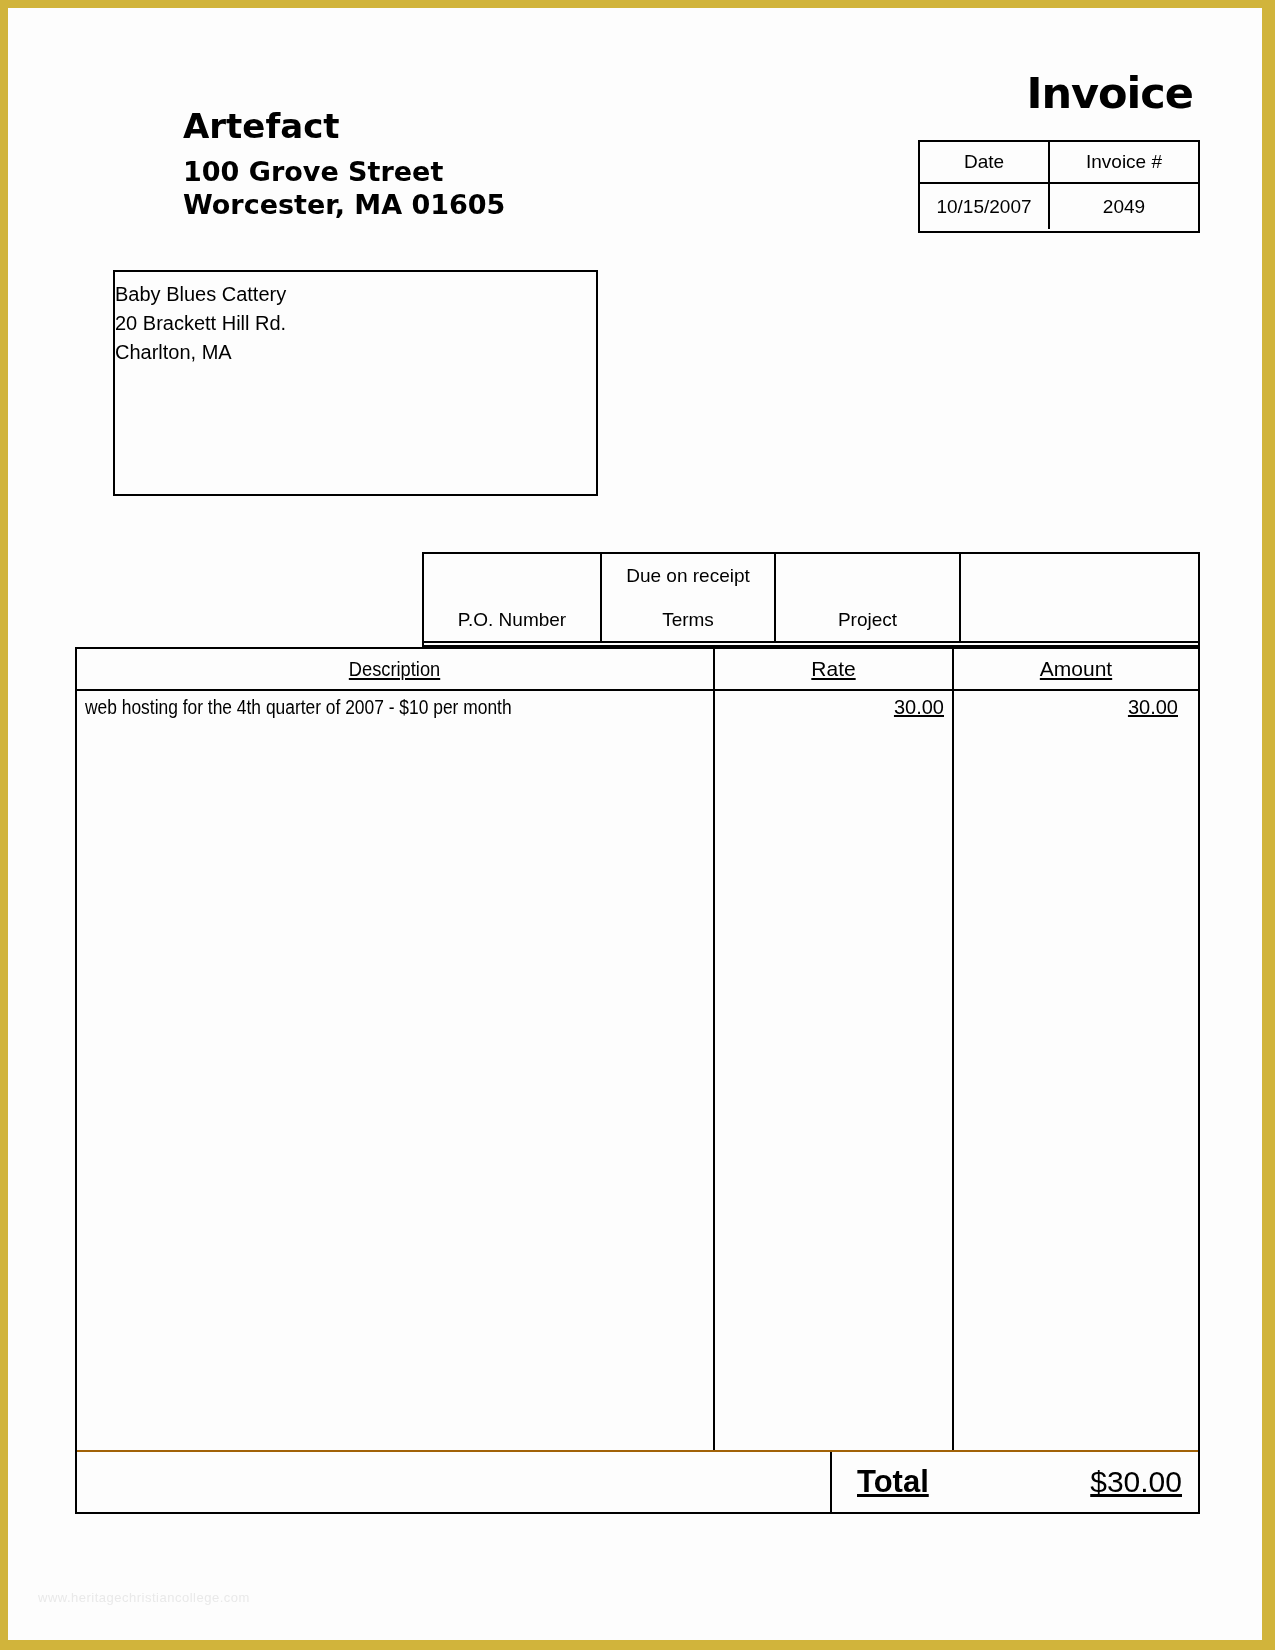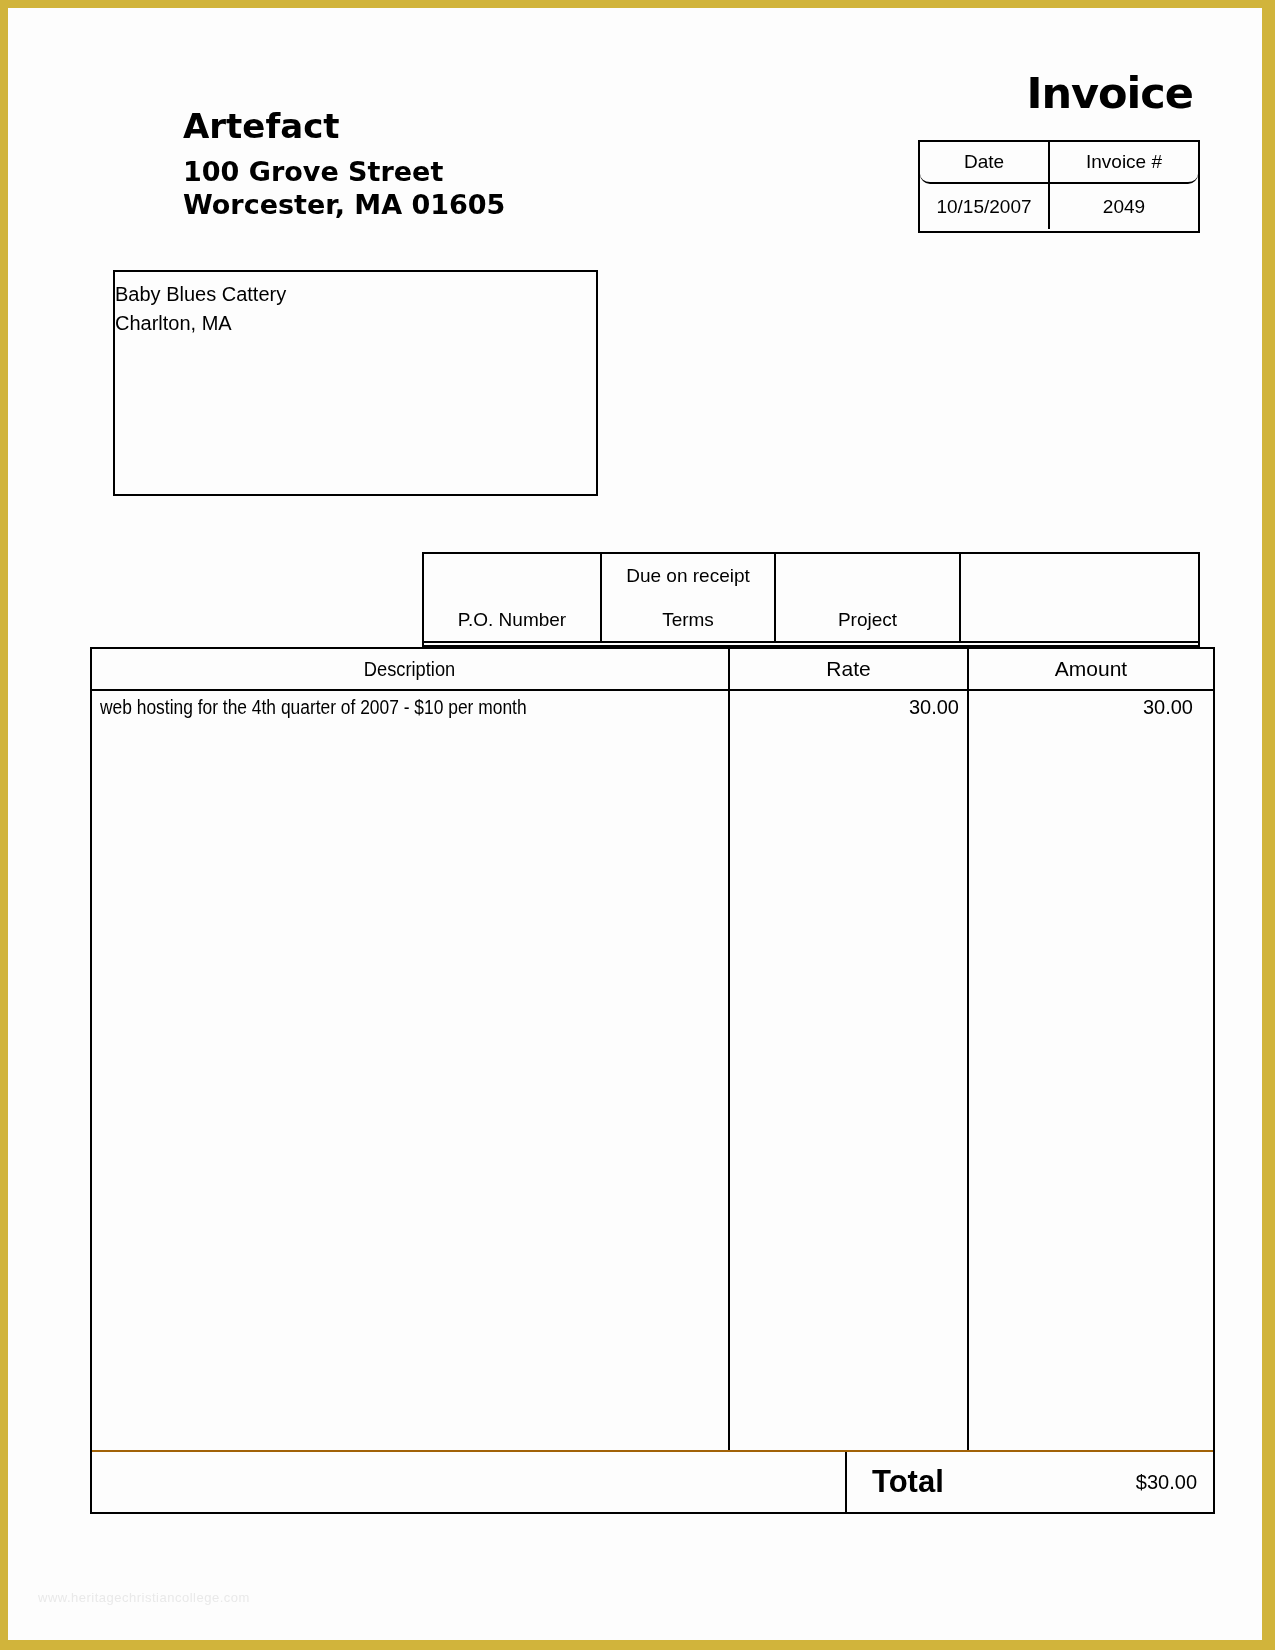--- a/index.html
+++ b/index.html
@@ -25,21 +25,21 @@
   .brand .company { font-size:34px; line-height:38px;margin-top:37px; }
   .brand .addr { font-size:27px; line-height:33px; margin-top:10px; }
   .invoice-title {
     position:absolute; right:82px; top:70px;
     font-family:"DejaVu Sans", sans-serif; font-weight:bold;
     font-size:43px; line-height:46px; letter-spacing:-1px;
   }
   
   .meta { position:absolute; left:918px; top:140px; width:282px; height:93px;
           border:2px solid #000; }
-  .meta .row { display:flex;border-radius:10px; }
+  .meta .row { display:flex; }
   .meta .r1 { height:42px; border-bottom:2px solid #000; }
   .meta .r2 { height:45px; }
   .meta .c { display:flex; align-items:center; justify-content:center;
              font-size:19px; }
   .meta .c1 { width:130px; border-right:2px solid #000; }
   .meta .c2 { flex:1; }
   
   .billto { position:absolute; left:113px; top:270px; width:485px; height:226px;
             border:2px solid #000; }
   .billto .hd { height:46px; border-bottom:2px solid #000;
@@ -50,38 +50,38 @@
            border:2px solid #000; font-size:19px; }
   .oinfo .row { display:flex; }
   .oinfo .r1 { height:45px; border-bottom:2px solid #000; }
   .oinfo .r2 { height:44px; }
   .oinfo .c { display:flex; align-items:center; justify-content:center; }
   .oinfo .c1 { width:178px; border-right:2px solid #000; }
   .oinfo .c2 { width:174px; border-right:2px solid #000; }
   .oinfo .c3 { width:185px; border-right:2px solid #000; }
   .oinfo .c4 { flex:1; }
   
-  .items { position:absolute; left:90px; top:647px; width:1125px;
-           border:2px solid #000; }
+  .items { position:absolute; left:75px; top:647px; width:1125px;
+           border:2px solid #000;text-decoration:underline; }
   .items .hrow { display:flex; height:42px; border-bottom:2px solid #000; }
   .items .brow { display:flex; height:759px;border-radius:11px; }
   .items .trow { display:flex; height:62px; border-top:2px solid #a16207;padding-left:46px; }
   .items .hc { display:flex; align-items:center; justify-content:center;
                font-size:21px; }
   .cdesc { width:638px; border-right:2px solid #000; }
   .crate { width:239px; border-right:2px solid #000; }
   .camt  { flex:1; }
   .items .bc { font-size:20px; }
   .items .bc.cdesc { padding:5px 8px; }
   .items .bc.crate { padding:5px 8px;  text-align:right; }
   .items .bc.camt  { padding:5px 20px; text-align:right; }
   .tc1 { width:709px; border-right:2px solid #000; }
   .tc2 { flex:1; display:flex; align-items:center; }
   .total-label { font-weight:bold; font-size:31px; padding-left:25px; flex:1; }
-  .total-value { font-size:20px; padding-right:16px; }
+  .total-value { font-size:30px; padding-right:16px; }
   
   .narrow { display:inline-block; transform:scaleX(0.87); }
   .o-left { transform-origin:left center; }
   .o-center { transform-origin:center center; }
   
   .watermark { position:absolute; left:38px; top:1590px;
                font-size:13px; letter-spacing:0.5px; color:#e9e9e9; }
 </style>
 </head>
 <body>
@@ -106,20 +106,21 @@
     </div>
     <div class="row r2">
       <div class="c c1">10/15/2007</div>
       <div class="c c2">2049</div>
     </div>
   </div>
 
   <div class="billto">
     <div class="bd">
       <div>Baby Blues Cattery</div>
+      <div>20 Brackett Hill Rd.</div>
       <div>Charlton, MA</div>
     </div>
   </div>
 
   <div class="oinfo">
     <div class="row r2">
       <div class="c c1"></div>
       <div class="c c2">Due on receipt</div>
       <div class="c c3"></div>
       <div class="c c4"></div>

